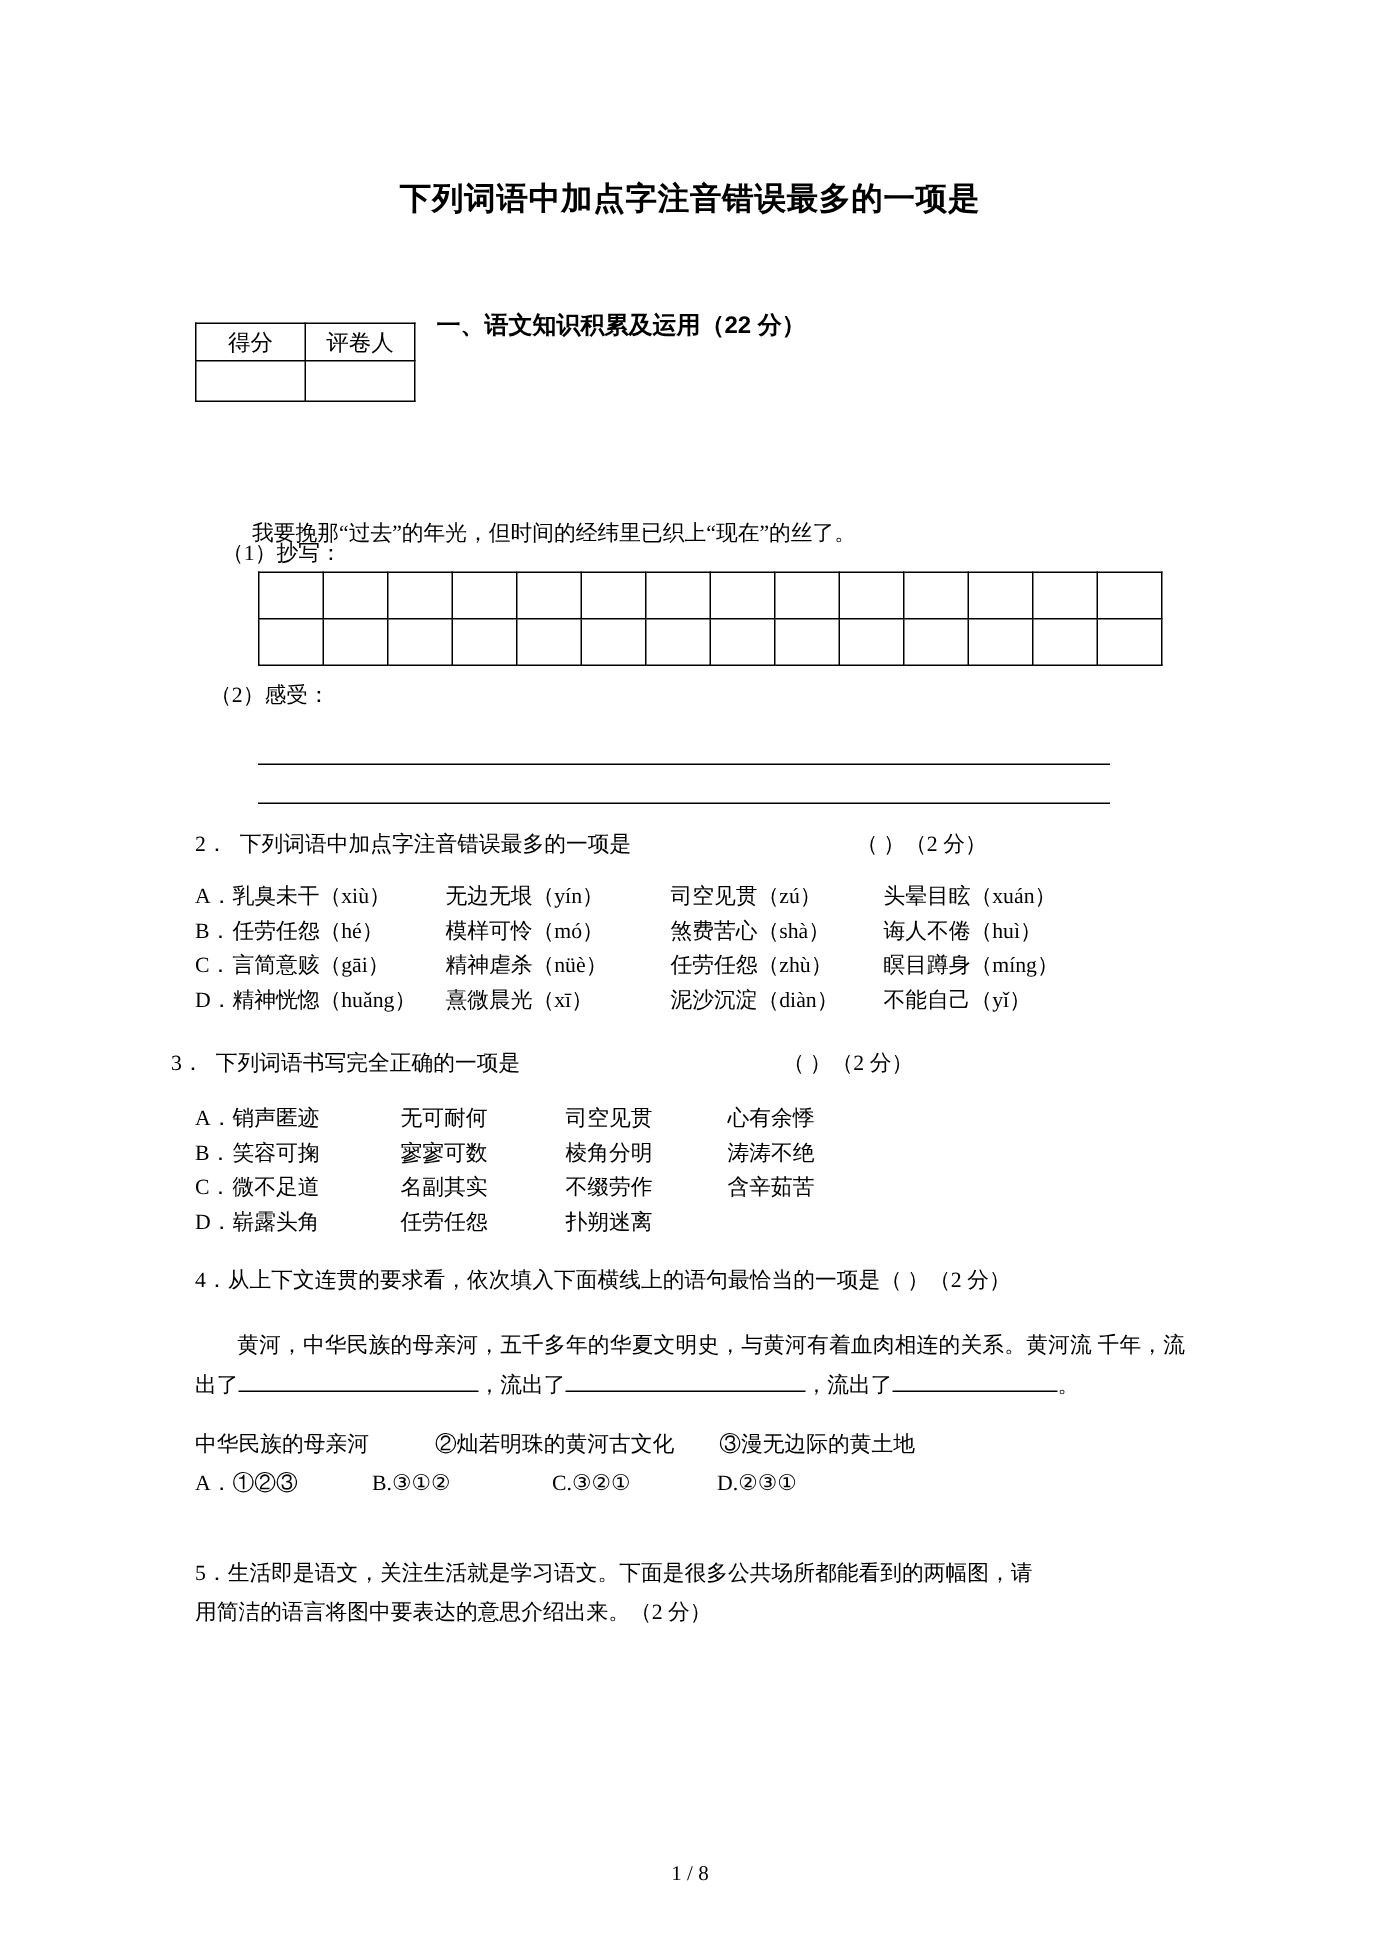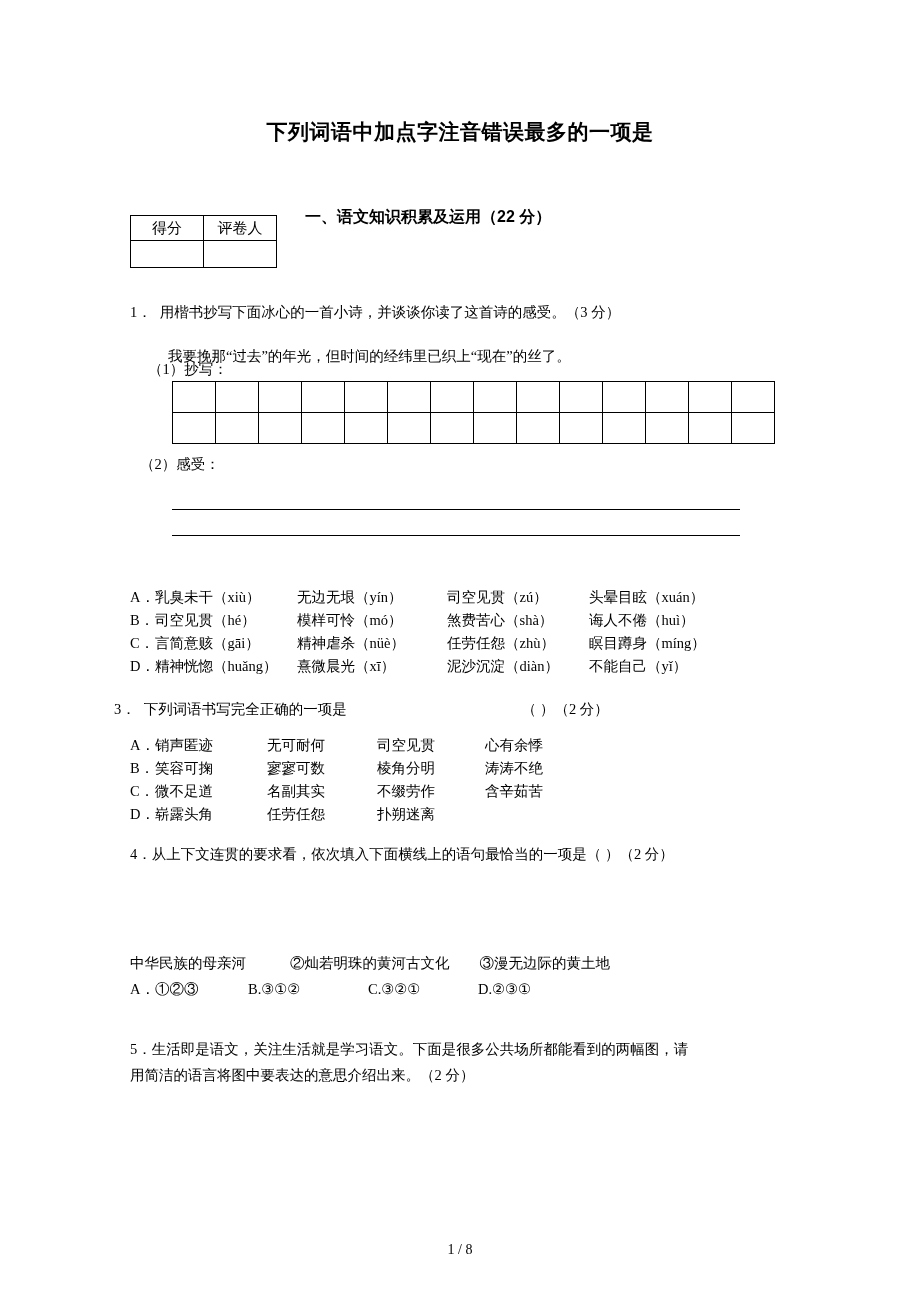--- a/index.html
+++ b/index.html
@@ -55,21 +55,21 @@
     vertical-align: middle;
     padding: 0;
   }
   table.score-table td.empty {
     height: 26px;
   }
   .section-heading {
     font-family: "Liberation Sans", sans-serif;
     font-weight: bold;
     font-size: 16px;
-    margin-left: 28px;
+    margin-left: 14px;
     margin-top: 2px;
     white-space: nowrap;
   }
   
   .blk {
     position: absolute;
     font-size: 14.5px;
     line-height: 1.75;
   }
   .q-num {
@@ -146,23 +146,20 @@
       </tr>
       <tr>
         <td class="empty"></td>
         <td class="empty"></td>
       </tr>
     </tbody>
       </table>
     <div class="section-heading">一、语文知识积累及运用（22 分）</div>
   </div>
 
-  <div class="blk" style="top:300px; left:130px; width:700px;">
-    <span class="q-num">1．</span><span style="display:inline-block;width:8px"></span><span>用楷书抄写下面冰心的一首小诗，并谈谈你读了这首诗的感受。（3 分）</span>
-  </div>
   <div class="blk" style="top:330px; left:168px; width:700px;margin-top:14px;">我要挽那“过去”的年光，但时间的经纬里已织上“现在”的丝了。</div>
   <div class="blk" style="top:357px; left:148px;">（1）抄写：</div>
 
   <div class="grid-wrap">
     <table class="char-grid">
       <tbody>
           <tr>
         <td></td>
             <td></td>
         <td></td>
@@ -198,33 +195,36 @@
       </table>
   </div>
 
   <div class="blk" style="top:452px; left:140px;">（2）感受：</div>
 
   <div class="ruled-lines" style="top:484px;">
     <div class="ruled-line"></div>
     <div class="ruled-line"></div>
   </div>
 
+  <div class="blk" style="top:551px; left:130px; width:700px;">
+    <span>2．</span><span style="display:inline-block;width:8px"></span><span>下列词语中加点字注音错误最多的一项是</span><span style="display:inline-block;width:150px"></span><span>（      ）（2 分）</span>
+  </div>
 
   <table class="choice-table" style="position:absolute; top:588px; left:130px;">
     <tbody>
         <tr>
       <td class="lbl">A．</td>
       <td style="width:142px">乳臭未干（xiù）</td>
       <td style="width:150px">无边无垠（yín）</td>
       <td style="width:142px">司空见贯（zú）</td>
       <td>头晕目眩（xuán）</td>
     </tr>
     <tr>
       <td class="lbl">B．</td>
-      <td>司空见贯（hé）</td>
+      <td>任劳任怨（hé）</td>
       <td>模样可怜（mó）</td>
       <td>煞费苦心（shà）</td>
       <td>诲人不倦（huì）</td>
     </tr>
     <tr>
       <td class="lbl">C．</td>
       <td>言简意赅（gāi）</td>
       <td>精神虐杀（nüè）</td>
       <td>任劳任怨（zhù）</td>
       <td>瞑目蹲身（míng）</td>
@@ -273,20 +273,23 @@
       <td>扑朔迷离</td>
       <td></td>
     </tr>
   </tbody>
     </table>
 
   <div class="blk" style="top:842px; left:130px; width:720px;">
     <span>4．</span><span>从上下文连贯的要求看，依次填入下面横线上的语句最恰当的一项是（ ）（2 分）</span>
   </div>
 
+  <div class="blk para" style="top:884px; left:130px; width:660px; line-height:1.85;">
+    <span style="display:inline-block;width:28px"></span><span>黄河，中华民族的母亲河，五千多年的华夏文明史，与黄河有着血肉相连的关系。黄河流 千年，流出了</span><span class="inline-blank" style="width:160px"></span><span>，流出了</span><span class="inline-blank" style="width:160px"></span><span>，流出</span><span>了</span><span class="inline-blank" style="width:110px"></span><span>。</span>
+  </div>
 
   <div class="blk" style="top:951px; left:130px; width:720px;">
     <span>中华民族的母亲河</span><span class="sp-l"></span><span>②灿若明珠的黄河古文化</span><span class="sp-m"></span><span>③漫无边际的黄土地</span>
   </div>
 
   <div class="blk" style="top:977px; left:130px; width:720px;">
     <span style="display:inline-block;width:118px">A．①②③</span><span style="display:inline-block;width:120px">B.③①②</span><span style="display:inline-block;width:110px">C.③②①</span><span>D.②③①</span>
   </div>
 
   <div class="blk" style="top:1037px; left:130px; width:700px;">

